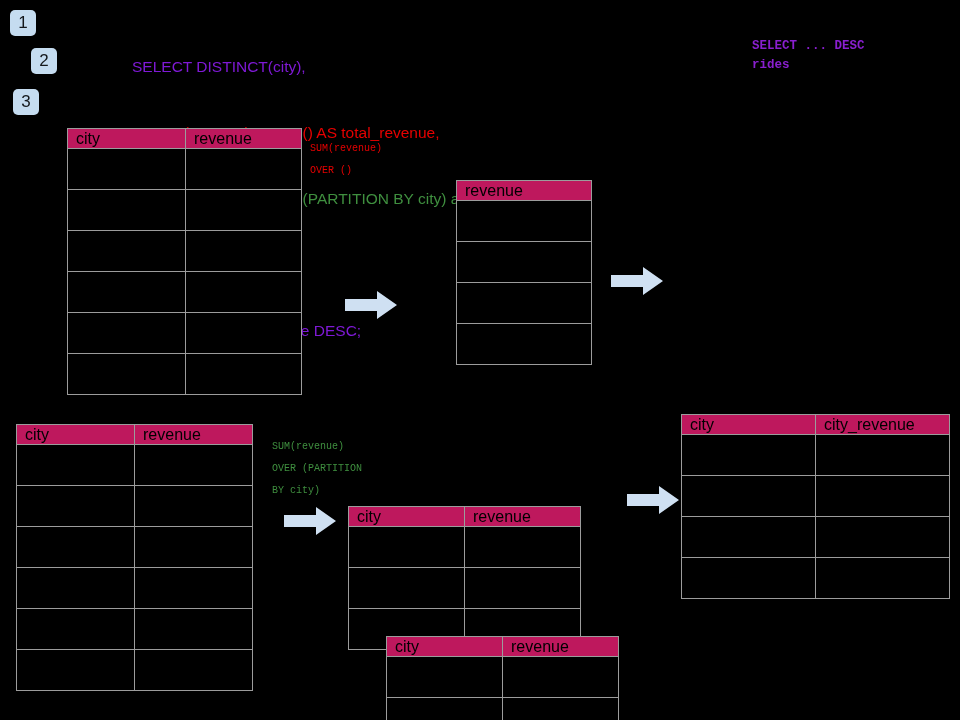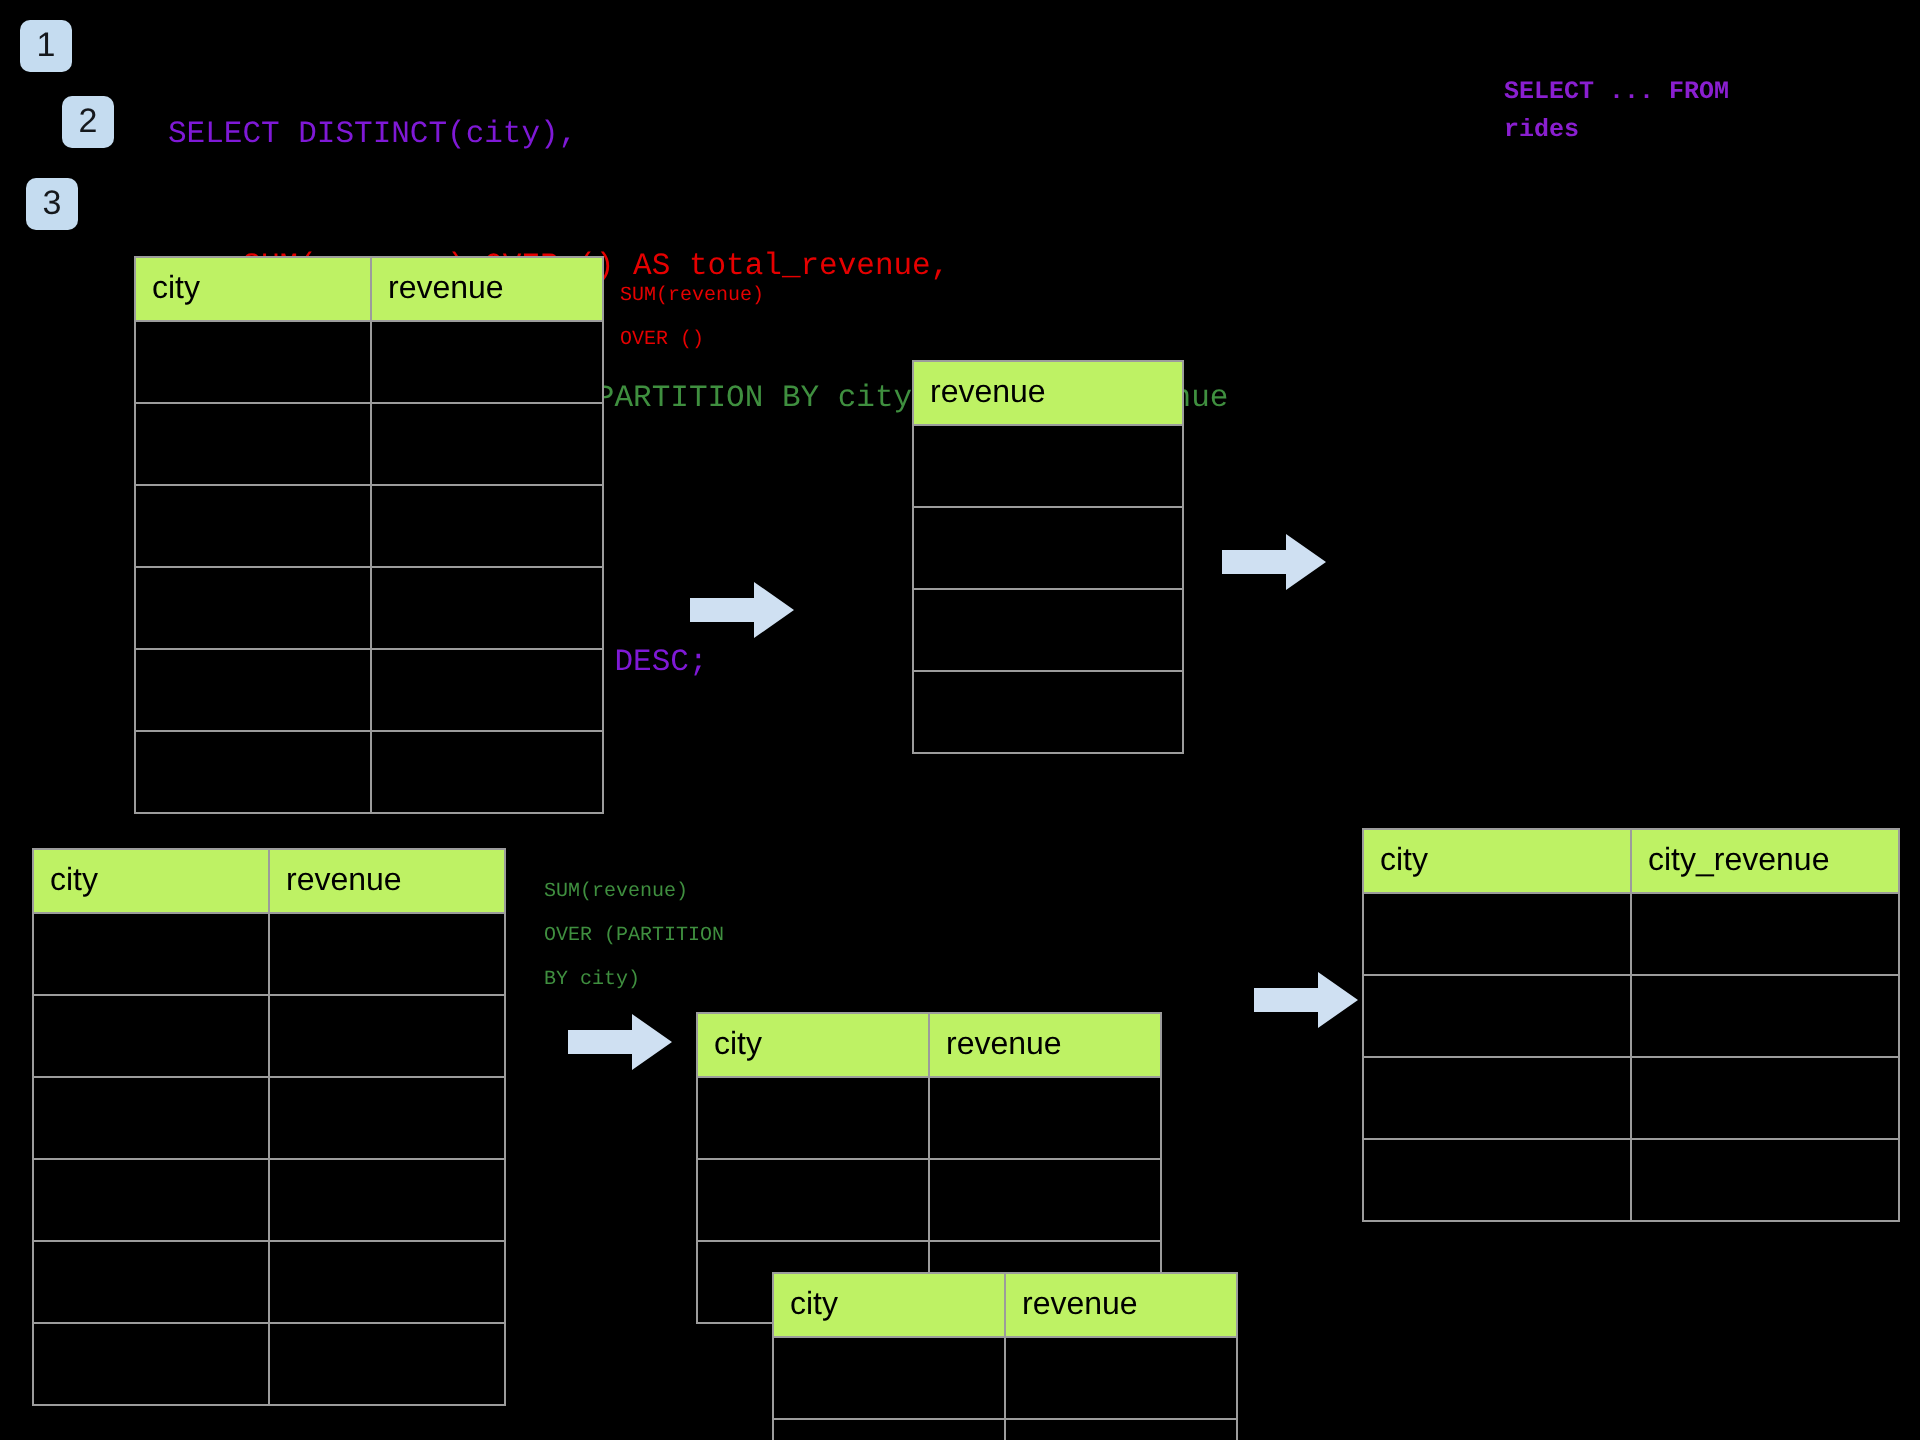--- a/index.html
+++ b/index.html
@@ -28,25 +28,26 @@
     font-family: "Liberation Sans", sans-serif;
     font-size: 17px;
     line-height: 26px;
     text-align: center;
     font-weight: 400;
   }
 
   
   .sql {
     position: absolute;
-    font-family: Liberation Mono, monospace;
+    font-family: Liberation Sans, sans-serif;
     font-size: 15.5px;
     line-height: 22px;
     white-space: pre;
     letter-spacing: 0px;
+    margin-left: 48px;
   }
   .sql-line { white-space: pre; }
   .c-purple { color: #7f19d6; }
   .c-red    { color: #e60000; }
   .c-green  { color: #3f8f3f; }
 
   
   .note {
     position: absolute;
     font-family: "Liberation Mono", monospace;
@@ -70,28 +71,28 @@
     border-collapse: collapse;
     table-layout: fixed;
     background: #000000;
   }
   .tbl th, .tbl td {
     border: 1px solid #9c9c9c;
     padding: 0;
     margin: 0;
   }
   .tbl th {
-    background: #bef264;
+    background: #be185d;
     color: #000000;
     font-family: "Liberation Sans", sans-serif;
     font-size: 16px;
     font-weight: 400;
     text-align: left;
     padding-left: 8px;
-    height: 32px;
+    height: 20px;
     box-sizing: border-box;
   }
   .tbl td {
     background: #000000;
     height: 40px;
   }
 
   
   .arrow { position: absolute; }
 </style>
@@ -105,21 +106,21 @@
   <div class="badge" style="left:13px;  top:89px;">3</div>
 
   <div class="sql" style="left:84px; top:12px;">
     <div class="sql-line c-purple">SELECT DISTINCT(city),</div>
     <div class="sql-line c-red">    SUM(revenue) OVER () AS total_revenue,</div>
     <div class="sql-line c-green">    SUM(revenue) OVER (PARTITION BY city) as city_revenue</div>
     <div class="sql-line c-purple">  FROM rides</div>
     <div class="sql-line c-purple">  ORDER by city_revenue DESC;</div>
   </div>
 
-  <div class="note note-purple" style="left:752px; top:37px;">SELECT ... FROM
+  <div class="note note-purple" style="left:752px; top:37px;">SELECT ... DESC
 rides</div>
 
   <div class="note note-red" style="left:310px; top:138px;">SUM(revenue)
 OVER ()</div>
 
   <div class="note note-green" style="left:272px; top:436px;">SUM(revenue)
 OVER (PARTITION
 BY city)</div>
 
   <table class="tbl" style="left:67px; top:128px;">

